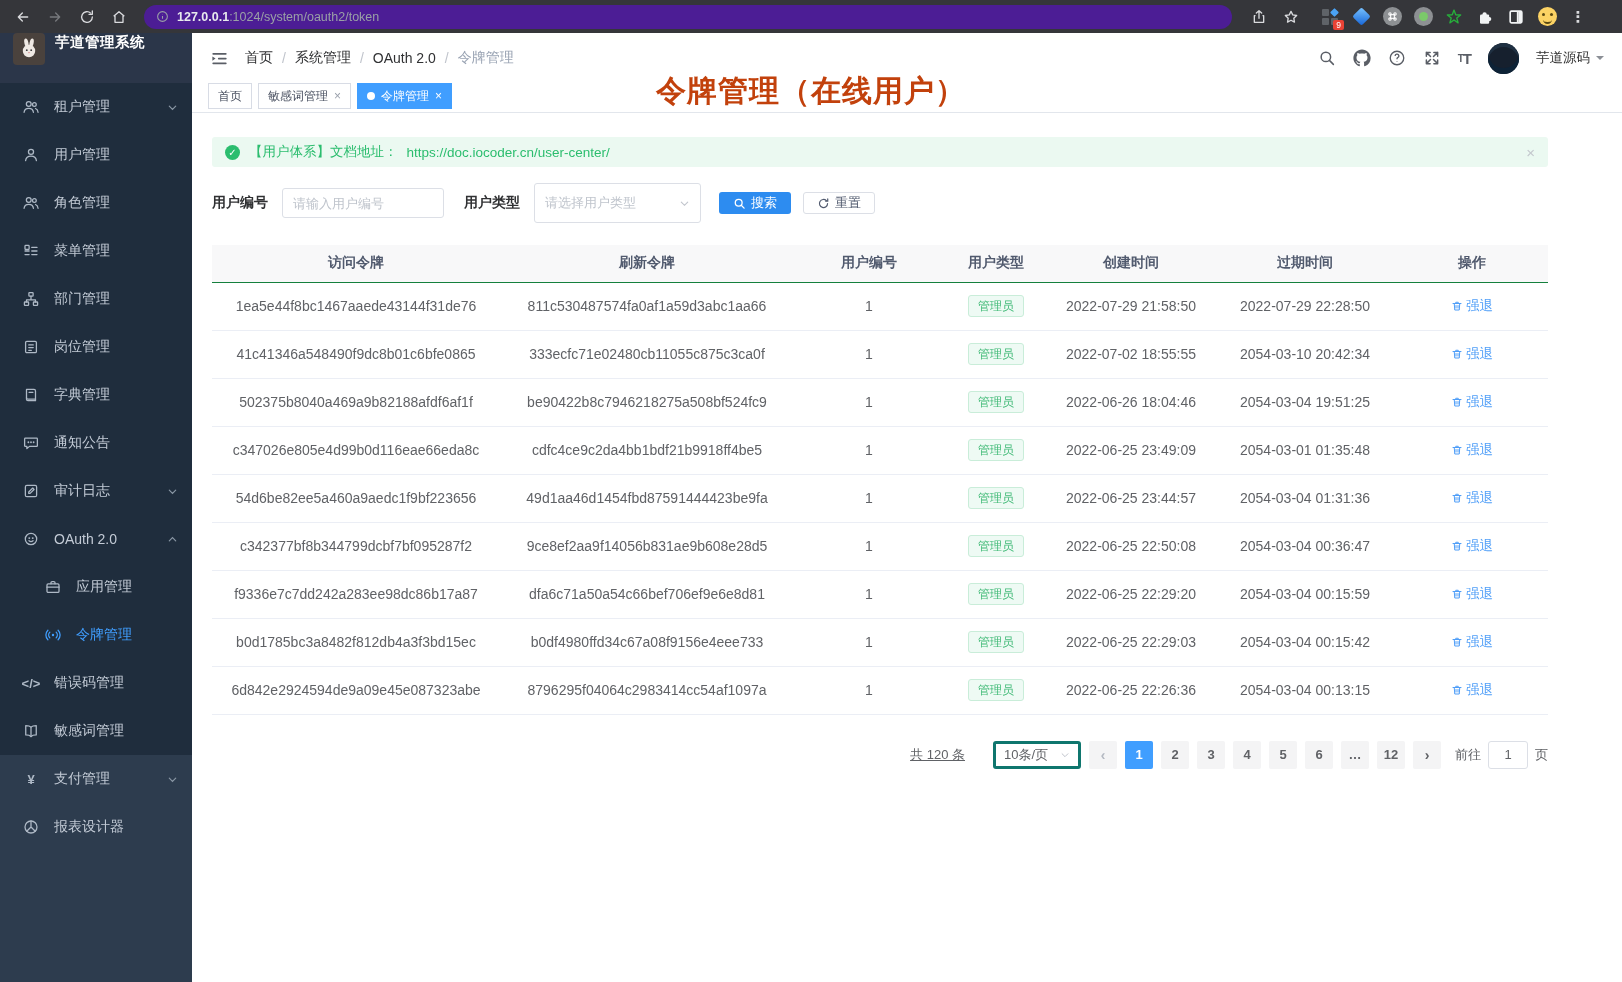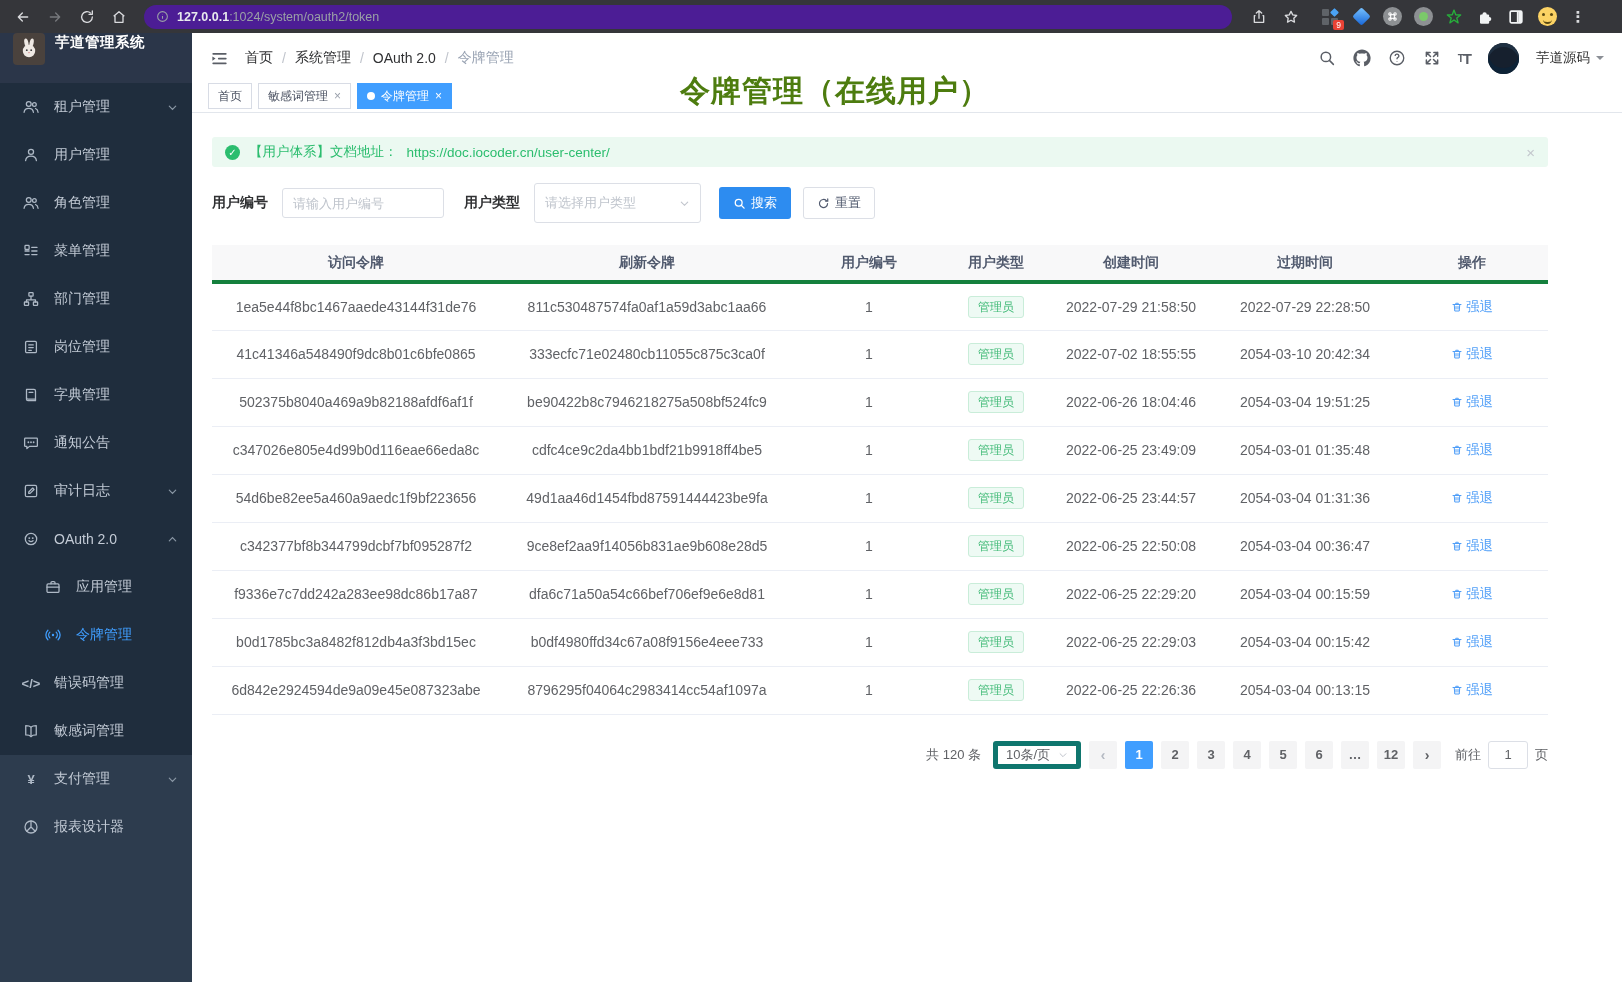--- a/index.html
+++ b/index.html
@@ -77,22 +77,22 @@
 
   .tabbar { height:30px; display:flex; align-items:flex-start; gap:6px; padding:0 16px;
     border-bottom:1px solid #e2e6ec; }
   .tag-tab { height:26px; display:flex; align-items:center; gap:6px; padding:0 9px;
     border:1px solid #d8dce5; background:#fff; color:#495060; font-size:12px; cursor:pointer; }
   .tag-tab .dot { width:8px; height:8px; border-radius:50%; background:#fff; }
   .tag-tab .tab-x { font-size:12px; color:#9aa0ab; line-height:1; }
   .tag-tab.active { background:#409eff; border-color:#409eff; color:#fff; }
   .tag-tab.active .tab-x { color:#fff; }
 
-  .annotation { position:absolute; left:488px; top:38px; font-size:30px; font-weight:600;
-    color:#4d7c0f; letter-spacing:1px; z-index:5; white-space:nowrap; }
+  .annotation { position:absolute; left:464px; top:38px; font-size:30px; font-weight:600;
+    color:#c2410c; letter-spacing:1px; z-index:5; white-space:nowrap; }
 
   .content { padding:24px 20px 0 20px; }
   .inner { width:1336px; }
 
   .alert { height:30px; background:#ebf9f1; border-radius:3px; display:flex; align-items:center;
     padding:0 13px; gap:9px; font-size:13.5px; color:#2bbd6e; }
   .alert .chk { width:15px; height:15px; border-radius:50%; background:#2bbd6e; color:#fff;
     display:flex; align-items:center; justify-content:center; font-size:10px; flex:0 0 auto; }
   .alert a { color:#2bbd6e; text-decoration:none; }
   .alert .alert-x { margin-left:auto; color:#c3c7cd; font-size:15px; cursor:pointer; }
@@ -100,41 +100,41 @@
   .filters { margin-top:16px; display:flex; align-items:center; gap:12px; }
   .f-label { font-size:14px; font-weight:700; color:#303133; margin-right:2px; }
   .f-input { width:162px; height:30px; border:1px solid #dcdfe6; border-radius:3px;
     padding:0 10px; font-size:13px; color:#606266; outline:none;
     font-family:"Liberation Sans","DejaVu Sans",sans-serif; }
   .f-input::placeholder { color:#bfc4cc; }
   .f-select { width:167px; height:40px; border:1px solid #dcdfe6; border-radius:3px;
     display:flex; align-items:center; padding:0 10px; font-size:13px; color:#bfc4cc; cursor:pointer; }
   .f-select .chev { margin-left:auto; color:#c0c4cc; display:flex; }
   .f-select .chev svg { width:11px; height:11px; }
-  .btn { height:32px; border-radius:3px; display:inline-flex; align-items:center; gap:5px;
+  .btn { height:22px; border-radius:3px; display:inline-flex; align-items:center; gap:5px;
     padding:8px 13px; font-size:13px; cursor:pointer; border:1px solid transparent; }
   .btn svg { width:13px; height:13px; }
   .btn-primary { background:#2d8cf0; color:#fff; margin-left:6px; }
   .btn-plain { background:#fff; border-color:#dcdfe6; color:#515a6e; }
 
   table.grid { margin-top:22px; width:1336px; border-collapse:collapse; table-layout:fixed; }
   .grid th { height:37px; background:#f8f8f9; color:#515a6e; font-size:14px; font-weight:700;
-    text-align:center; border-bottom:4px solid #15803d; }
+    text-align:center; border-bottom:1px solid #15803d; }
   .grid td { height:48px; color:#606266; font-size:14px; text-align:center;
     border-bottom:1px solid #ebeef5; white-space:nowrap; overflow:hidden; }
   .tag-success { display:inline-block; padding:3px 9px; font-size:12px; color:#41ba77;
     background:#eefaf4; border:1px solid #c9edd9; border-radius:3px; line-height:1.2; }
   .act-link { color:#4f9ef8; font-size:13.5px; display:inline-flex; align-items:center; gap:3px;
     cursor:pointer; text-decoration:none; }
   .act-link svg { width:12px; height:12px; }
 
   .pager { margin-top:26px; width:1336px; display:flex; justify-content:flex-end;
     align-items:center; gap:8px; font-size:13px; color:#606266; }
-  .pg-total { margin-right:4px; }
-  .pg-size { width:88px; height:28px; border:5px solid #0f766e; border-radius:3px;
+  .pg-total { margin-right:20px;text-decoration:underline; }
+  .pg-size { width:88px; height:28px; border:3px solid #0f766e; border-radius:3px;
     display:flex; align-items:center; padding:0 8px; color:#606266; cursor:pointer; }
   .pg-size .chev { margin-left:auto; color:#c0c4cc; display:flex; }
   .pg-size .chev svg { width:10px; height:10px; }
   .pg-btn { min-width:28px; height:28px; padding:0 4px; background:#f4f4f5; border-radius:2px;
     display:flex; align-items:center; justify-content:center; font-weight:600; color:#606266; cursor:pointer; }
   .pg-btn.arrow { color:#b4b9c2; font-size:14px; }
   .pg-btn.arrow.on { color:#606266; }
   .pg-btn.active { background:#409eff; color:#fff; }
   .pg-goto { display:flex; align-items:center; gap:7px; margin-left:6px; }
   .pg-input { width:40px; height:28px; border:1px solid #dcdfe6; border-radius:3px;

